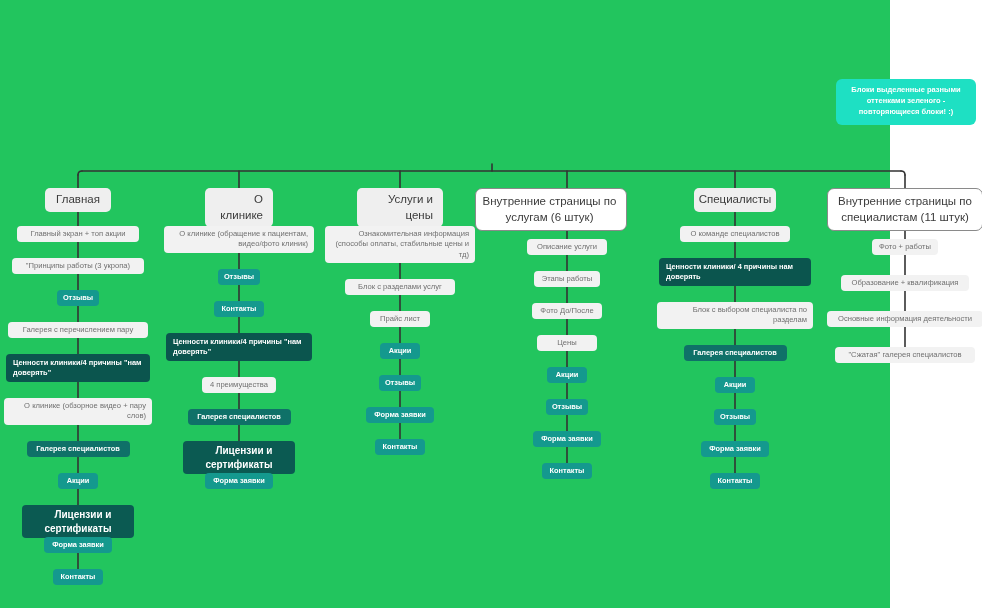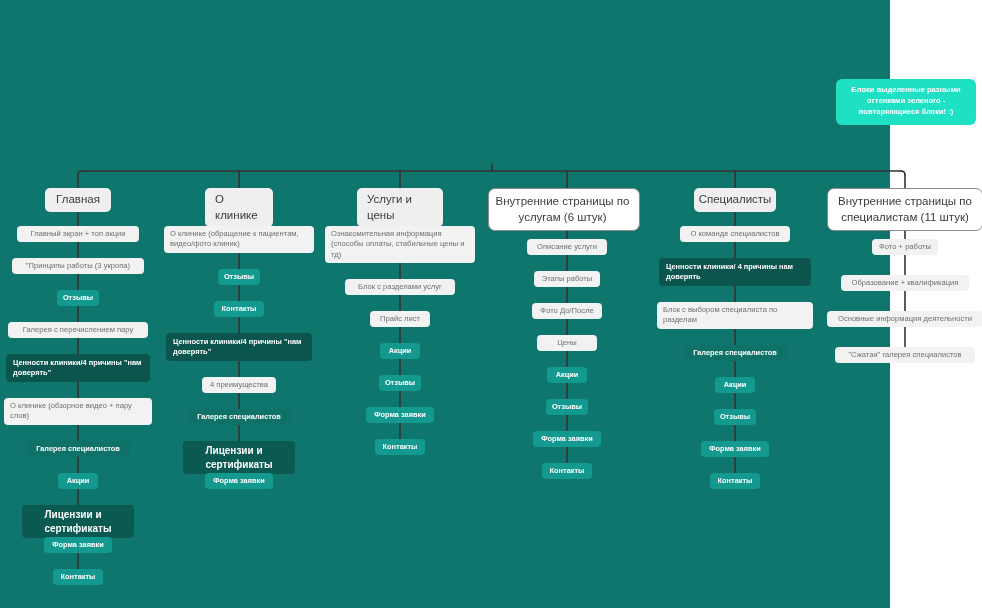--- a/index.html
+++ b/index.html
@@ -7,21 +7,21 @@
     margin: 0; padding: 0;
     width: 982px; height: 608px;
     background: #ffffff;
     font-family: "Liberation Sans", sans-serif;
     overflow: hidden;
   }
   #canvas {
     position: relative;
     width: 890px;
     height: 608px;
-    background: #0f766e;
+    background: #22c55e;
     text-decoration: underline;
   }
   #wires {
     position: absolute;
     left: 0; top: 0;
     width: 982px; height: 608px;
     pointer-events: none;
   }
 
   
@@ -54,21 +54,21 @@
     text-align: center;
     z-index: 3;
   }
 
   
   .node {
     position: absolute;
     display: flex;
     align-items: center;
     justify-content: center;
-    text-align: left;
+    text-align: right;
     border-radius: 4px;
     z-index: 2;
     line-height: 1.35;
   }
 
   
   .head {
     background: #EFEFEF;
     color: #3b3b3b;
     font-size: 11.5px;
@@ -226,21 +226,21 @@
       <div class="node teal-dark" style="left: 183.15px; top: 441px; width: 111.7px;">Лицензии и сертификаты</div>
       <div class="node teal-mid" style="left: 204.9px; top: 473px; width: 68.2px;">Форма заявки</div>
       <div class="node head" style="left: 357px; top: 188px; width: 86px; min-height: 24px;">Услуги и цены</div>
       <div class="node grey" style="left: 325px; top: 226px; width: 150px;">Ознакомительная информация (способы оплаты, стабильные цены и тд)</div>
       <div class="node grey" style="left: 345.15px; top: 279px; width: 109.7px;">Блок с разделами услуг</div>
       <div class="node grey" style="left: 370px; top: 311px; width: 60px;">Прайс лист</div>
       <div class="node teal-mid" style="left: 380px; top: 343px; width: 40px;">Акции</div>
       <div class="node teal-mid" style="left: 378.95px; top: 375px; width: 42.1px;">Отзывы</div>
       <div class="node teal-mid" style="left: 365.9px; top: 407px; width: 68.2px;">Форма заявки</div>
       <div class="node teal-mid" style="left: 374.6px; top: 439px; width: 50.8px;">Контакты</div>
-      <div class="node head-outline" style="left: 488px; top: 188px; width: 152px; min-height: 37px; padding-left: 6px;">Внутренние страницы по услугам (6 штук)</div>
+      <div class="node head-outline" style="left: 475px; top: 188px; width: 152px; min-height: 37px; padding-left: 6px;">Внутренние страницы по услугам (6 штук)</div>
       <div class="node grey" style="left: 527.375px; top: 239px; width: 79.25px;">Описание услуги</div>
       <div class="node grey" style="left: 533.9px; top: 271px; width: 66.2px;">Этапы работы</div>
       <div class="node grey" style="left: 531.725px; top: 303px; width: 70.55px;">Фото До/После</div>
       <div class="node grey" style="left: 537px; top: 335px; width: 60px;">Цены</div>
       <div class="node teal-mid" style="left: 547px; top: 367px; width: 40px;">Акции</div>
       <div class="node teal-mid" style="left: 545.95px; top: 399px; width: 42.1px;">Отзывы</div>
       <div class="node teal-mid" style="left: 532.9px; top: 431px; width: 68.2px;">Форма заявки</div>
       <div class="node teal-mid" style="left: 541.6px; top: 463px; width: 50.8px;">Контакты</div>
       <div class="node head" style="left: 694px; top: 188px; width: 82px; min-height: 24px;">Специалисты</div>
       <div class="node grey" style="left: 680.15px; top: 226px; width: 109.7px;">О команде специалистов</div>

